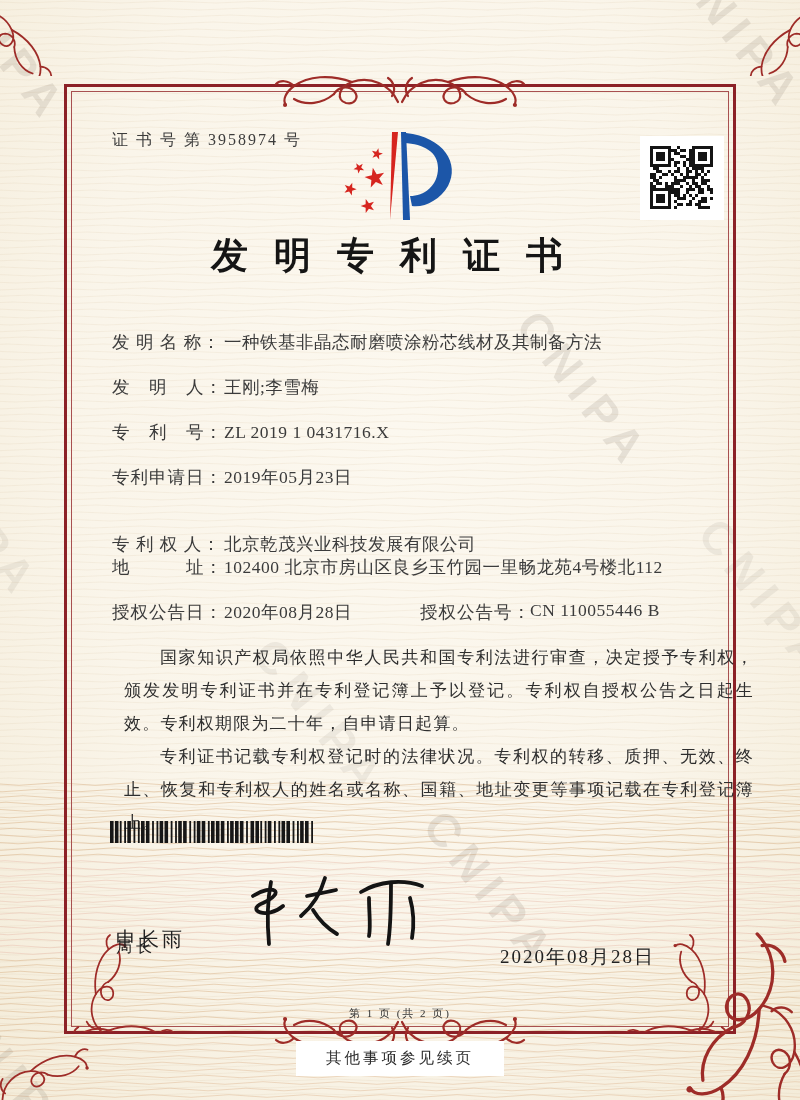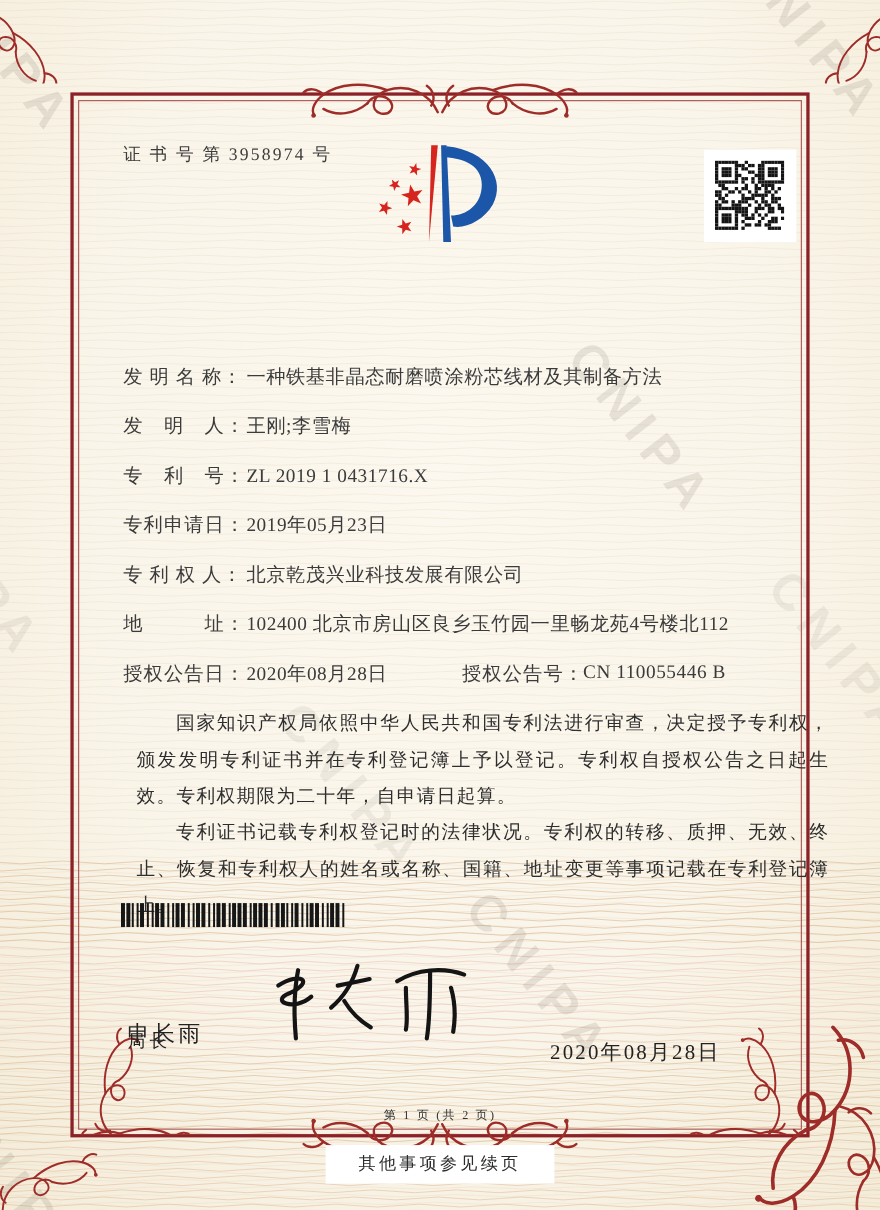--- a/index.html
+++ b/index.html
@@ -585,34 +585,35 @@
       <use href="#star5" transform="translate(30,69) scale(0.95) rotate(20)"></use>
       <use href="#star5" transform="translate(48,86) scale(1.05) rotate(-18)"></use>
       <polygon points="72,12 78,12 70,100"></polygon>
     </g>
     <g fill="#1c56a8">
       <polygon points="81,12 86,12 90,100 83,100"></polygon>
       <path d="M86,13 C124,17 140,44 128,66 C120,80 104,88 92,86 L90,76 C104,76 118,66 118,48 C118,32 104,24 84,23 Z"></path>
     </g>
   </svg>
 
+  <div class="abs title">发明专利证书</div>
 
   <div class="abs field-row" style="top:375px">
     <span class="flabel">发　明　人：</span><span class="fvalue">王刚;李雪梅</span>
   </div>
   <div class="abs field-row" style="top:330px">
     <span class="flabel">发 明 名 称：</span><span class="fvalue">一种铁基非晶态耐磨喷涂粉芯线材及其制备方法</span>
   </div>
   <div class="abs field-row" style="top:420px">
     <span class="flabel">专　利　号：</span><span class="fvalue">ZL 2019 1 0431716.X</span>
   </div>
   <div class="abs field-row" style="top:465px">
     <span class="flabel">专利申请日：</span><span class="fvalue">2019年05月23日</span>
   </div>
-  <div class="abs field-row" style="top:510px">
+  <div class="abs field-row" style="top:532px">
     <span class="flabel">专 利 权 人：</span><span class="fvalue">北京乾茂兴业科技发展有限公司</span>
   </div>
   <div class="abs field-row" style="top:555px">
     <span class="flabel">地　　　址：</span><span class="fvalue">102400 北京市房山区良乡玉竹园一里畅龙苑4号楼北112</span>
   </div>
   <div class="abs field-row" style="top:600px">
     <span class="flabel">授权公告日：</span><span class="fvalue">2020年08月28日</span>
     <span class="flabel2">授权公告号：</span><span class="fvalue2">CN 110055446 B</span>
   </div>
 

